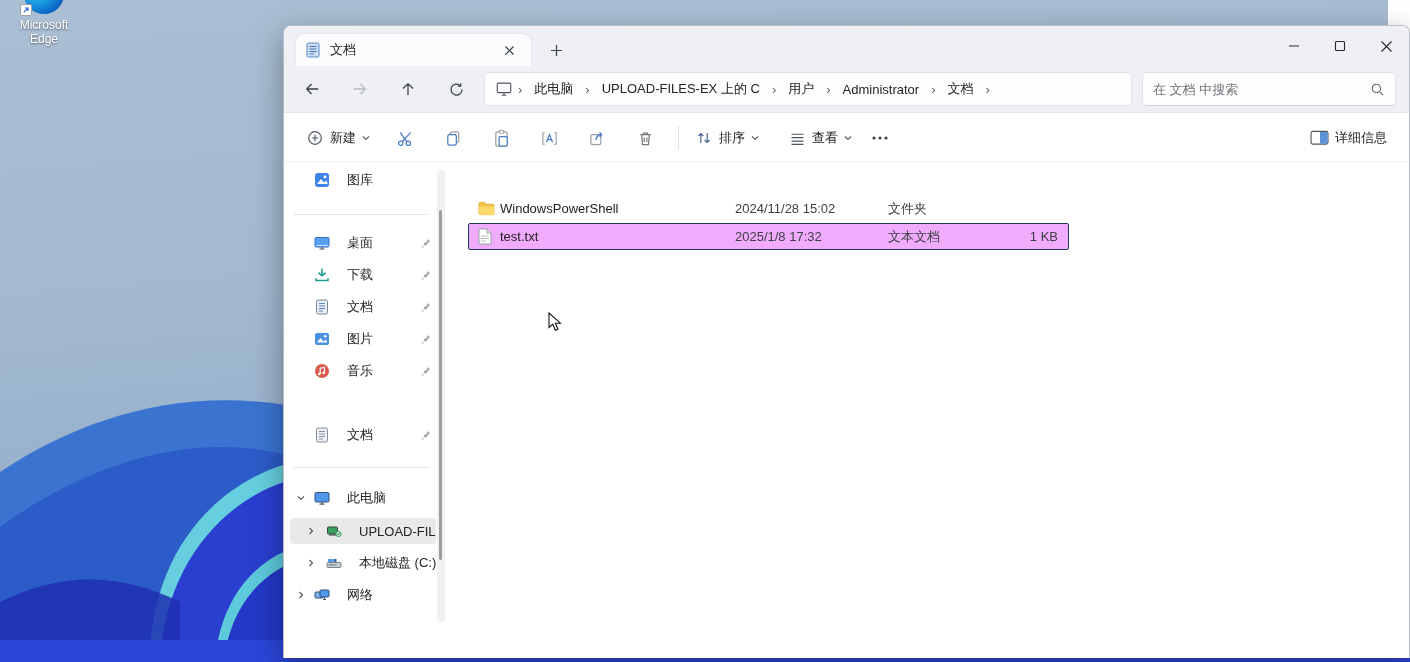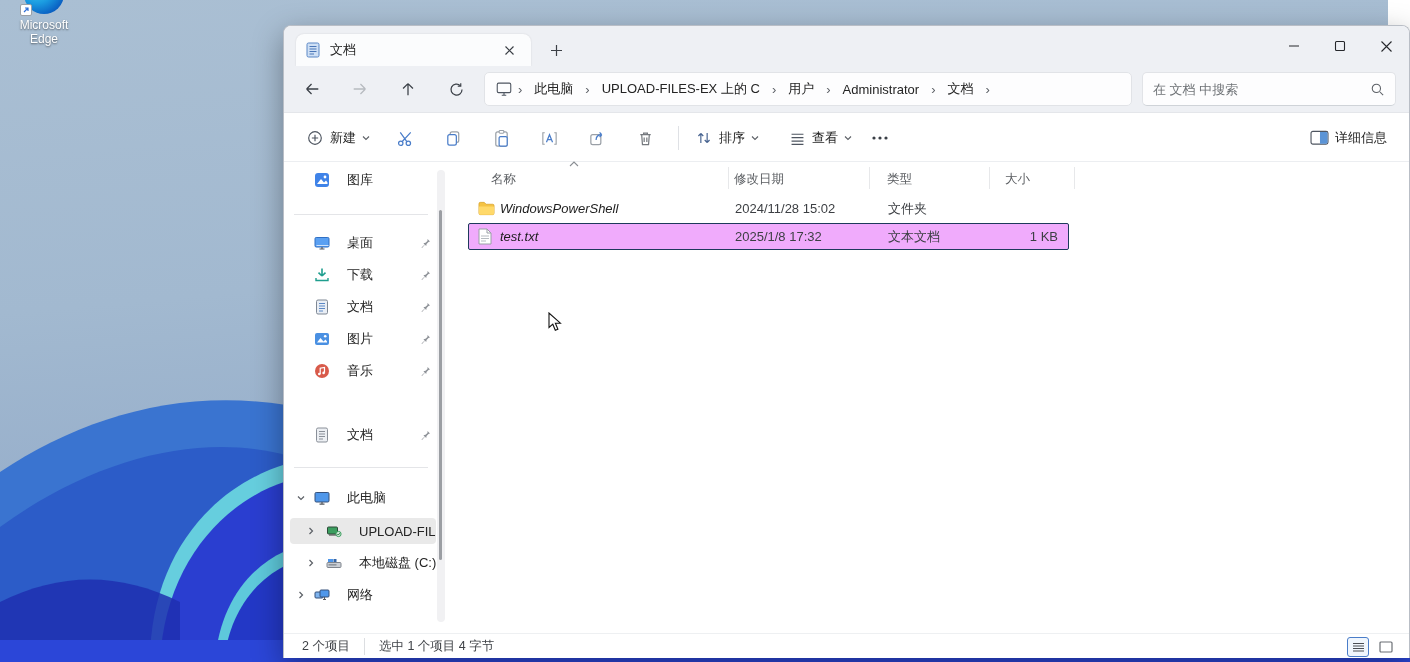--- a/index.html
+++ b/index.html
@@ -78,21 +78,21 @@
 
   
   .filearea { position:relative; flex:1; height:100%; }
   .colhead { position:absolute; top:2px; left:0; right:10px; height:28px; font-size:12.5px; color:#5a5d61; }
   .ch { position:absolute; top:7px; }
   .colsep { position:absolute; top:3px; width:1px; height:22px; background:#e7e8ea; }
   .sortind { position:absolute; left:120px; top:-3px; }
   .frow { position:absolute; left:19px; width:601px; height:27px; display:flex; align-items:center;
     border:1px solid transparent; border-radius:2px; }
   .frow .ficon { position:absolute; left:9px; }
-  .fname { position:absolute; left:31px; color:#1d1d1d;font-style:italic; }
+  .fname { position:absolute; left:31px; color:#1d1d1d; }
   .fdate { position:absolute; left:266px; color:#3c3f43; }
   .ftype { position:absolute; left:419px; color:#3c3f43; }
   .fsize { position:absolute; right:10px; color:#3c3f43; }
   .frow.selected { background:#f0abfc; border:1px solid #1e3a5c; }
 
   
   .statusbar { position:relative; height:26px; background:#fff; border-top:1px solid #eef0f2;
     display:flex; align-items:center; font-size:12.5px; color:#3f4247; }
   .st1 { margin-left:18px; padding-right:14px; }
   .st2 { border-left:1px solid #dcdee1; padding-left:14px; }
@@ -437,33 +437,20 @@
               <rect x="2.5" y="9" width="8" height="1.6" fill="#8f959d"></rect>
             </svg>
           <span class="slabel">本地磁盘 (C:)</span>
         </div>
 
         <div class="sscroll-track"></div>
         <div class="sscroll-thumb"></div>
       </div>
 
       <div class="filearea">
-        <div class="colhead">
-          <svg class="sortind" width="10" height="6" viewBox="0 0 10 6">
-              <path d="M1 5 L5 1 L9 5" stroke="#8b8f94" stroke-width="1.1" fill="none"></path>
-            </svg>
-          <span class="ch" style="left:42px">名称</span>
-          <span class="ch" style="left:285px">修改日期</span>
-          <span class="ch" style="left:438px">类型</span>
-          <span class="ch" style="left:556px">大小</span>
-          <div class="colsep" style="left:279px"></div>
-          <div class="colsep" style="left:420px"></div>
-          <div class="colsep" style="left:540px"></div>
-          <div class="colsep" style="left:625px"></div>
-        </div>
 
         <div class="frow" style="top:33px">
           <svg class="ficon" width="17" height="15" viewBox="0 0 18 15">
               <path d="M1 2.5 A1.5 1.5 0 0 1 2.5 1 H6.6 L8.6 3 H15.5 A1.5 1.5 0 0 1 17 4.5 V12.5 A1.5 1.5 0 0 1 15.5 14 H2.5 A1.5 1.5 0 0 1 1 12.5 Z" fill="#f5c344" stroke="#d9a42e" stroke-width=".8"></path>
               <path d="M1 5.5 H17 V12.5 A1.5 1.5 0 0 1 15.5 14 H2.5 A1.5 1.5 0 0 1 1 12.5 Z" fill="#ffd96a"></path>
             </svg>
           <span class="fname">WindowsPowerShell</span>
           <span class="fdate">2024/11/28 15:02</span>
           <span class="ftype">文件夹</span>
           <span class="fsize"></span>
@@ -476,34 +463,18 @@
               <path d="M3 8 H11 M3 10.5 H11 M3 13 H8" stroke="#b6bbc1" stroke-width="1"></path>
             </svg>
           <span class="fname">test.txt</span>
           <span class="fdate">2025/1/8 17:32</span>
           <span class="ftype">文本文档</span>
           <span class="fsize">1 KB</span>
         </div>
       </div>
     </div>
 
-    <div class="statusbar">
-      <span class="st1">2 个项目</span>
-      <span class="st2">选中 1 个项目  4 字节</span>
-      <div class="viewtoggles">
-        <div class="vt active">
-          <svg width="13" height="11" viewBox="0 0 13 11">
-              <path d="M1 1.5 H12 M1 4 H12 M1 6.5 H12 M1 9 H12" stroke="#4a4e54" stroke-width="1.2"></path>
-            </svg>
-        </div>
-        <div class="vt">
-          <svg width="14" height="12" viewBox="0 0 14 12">
-              <rect x="1" y="1" width="12" height="10" rx="1" fill="none" stroke="#6b6f75" stroke-width="1.2"></rect>
-            </svg>
-        </div>
-      </div>
-    </div>
   </div>
 
   <svg class="cursor" width="15" height="21" viewBox="0 0 15 21">
     <path d="M1 1 L1 15.5 L4.8 12.2 L7.3 18.3 L9.9 17.2 L7.4 11.2 L12.4 11.2 Z" fill="#fff" stroke="#111" stroke-width="1.1"></path>
   </svg>
 </div>
 
 </body></html>

